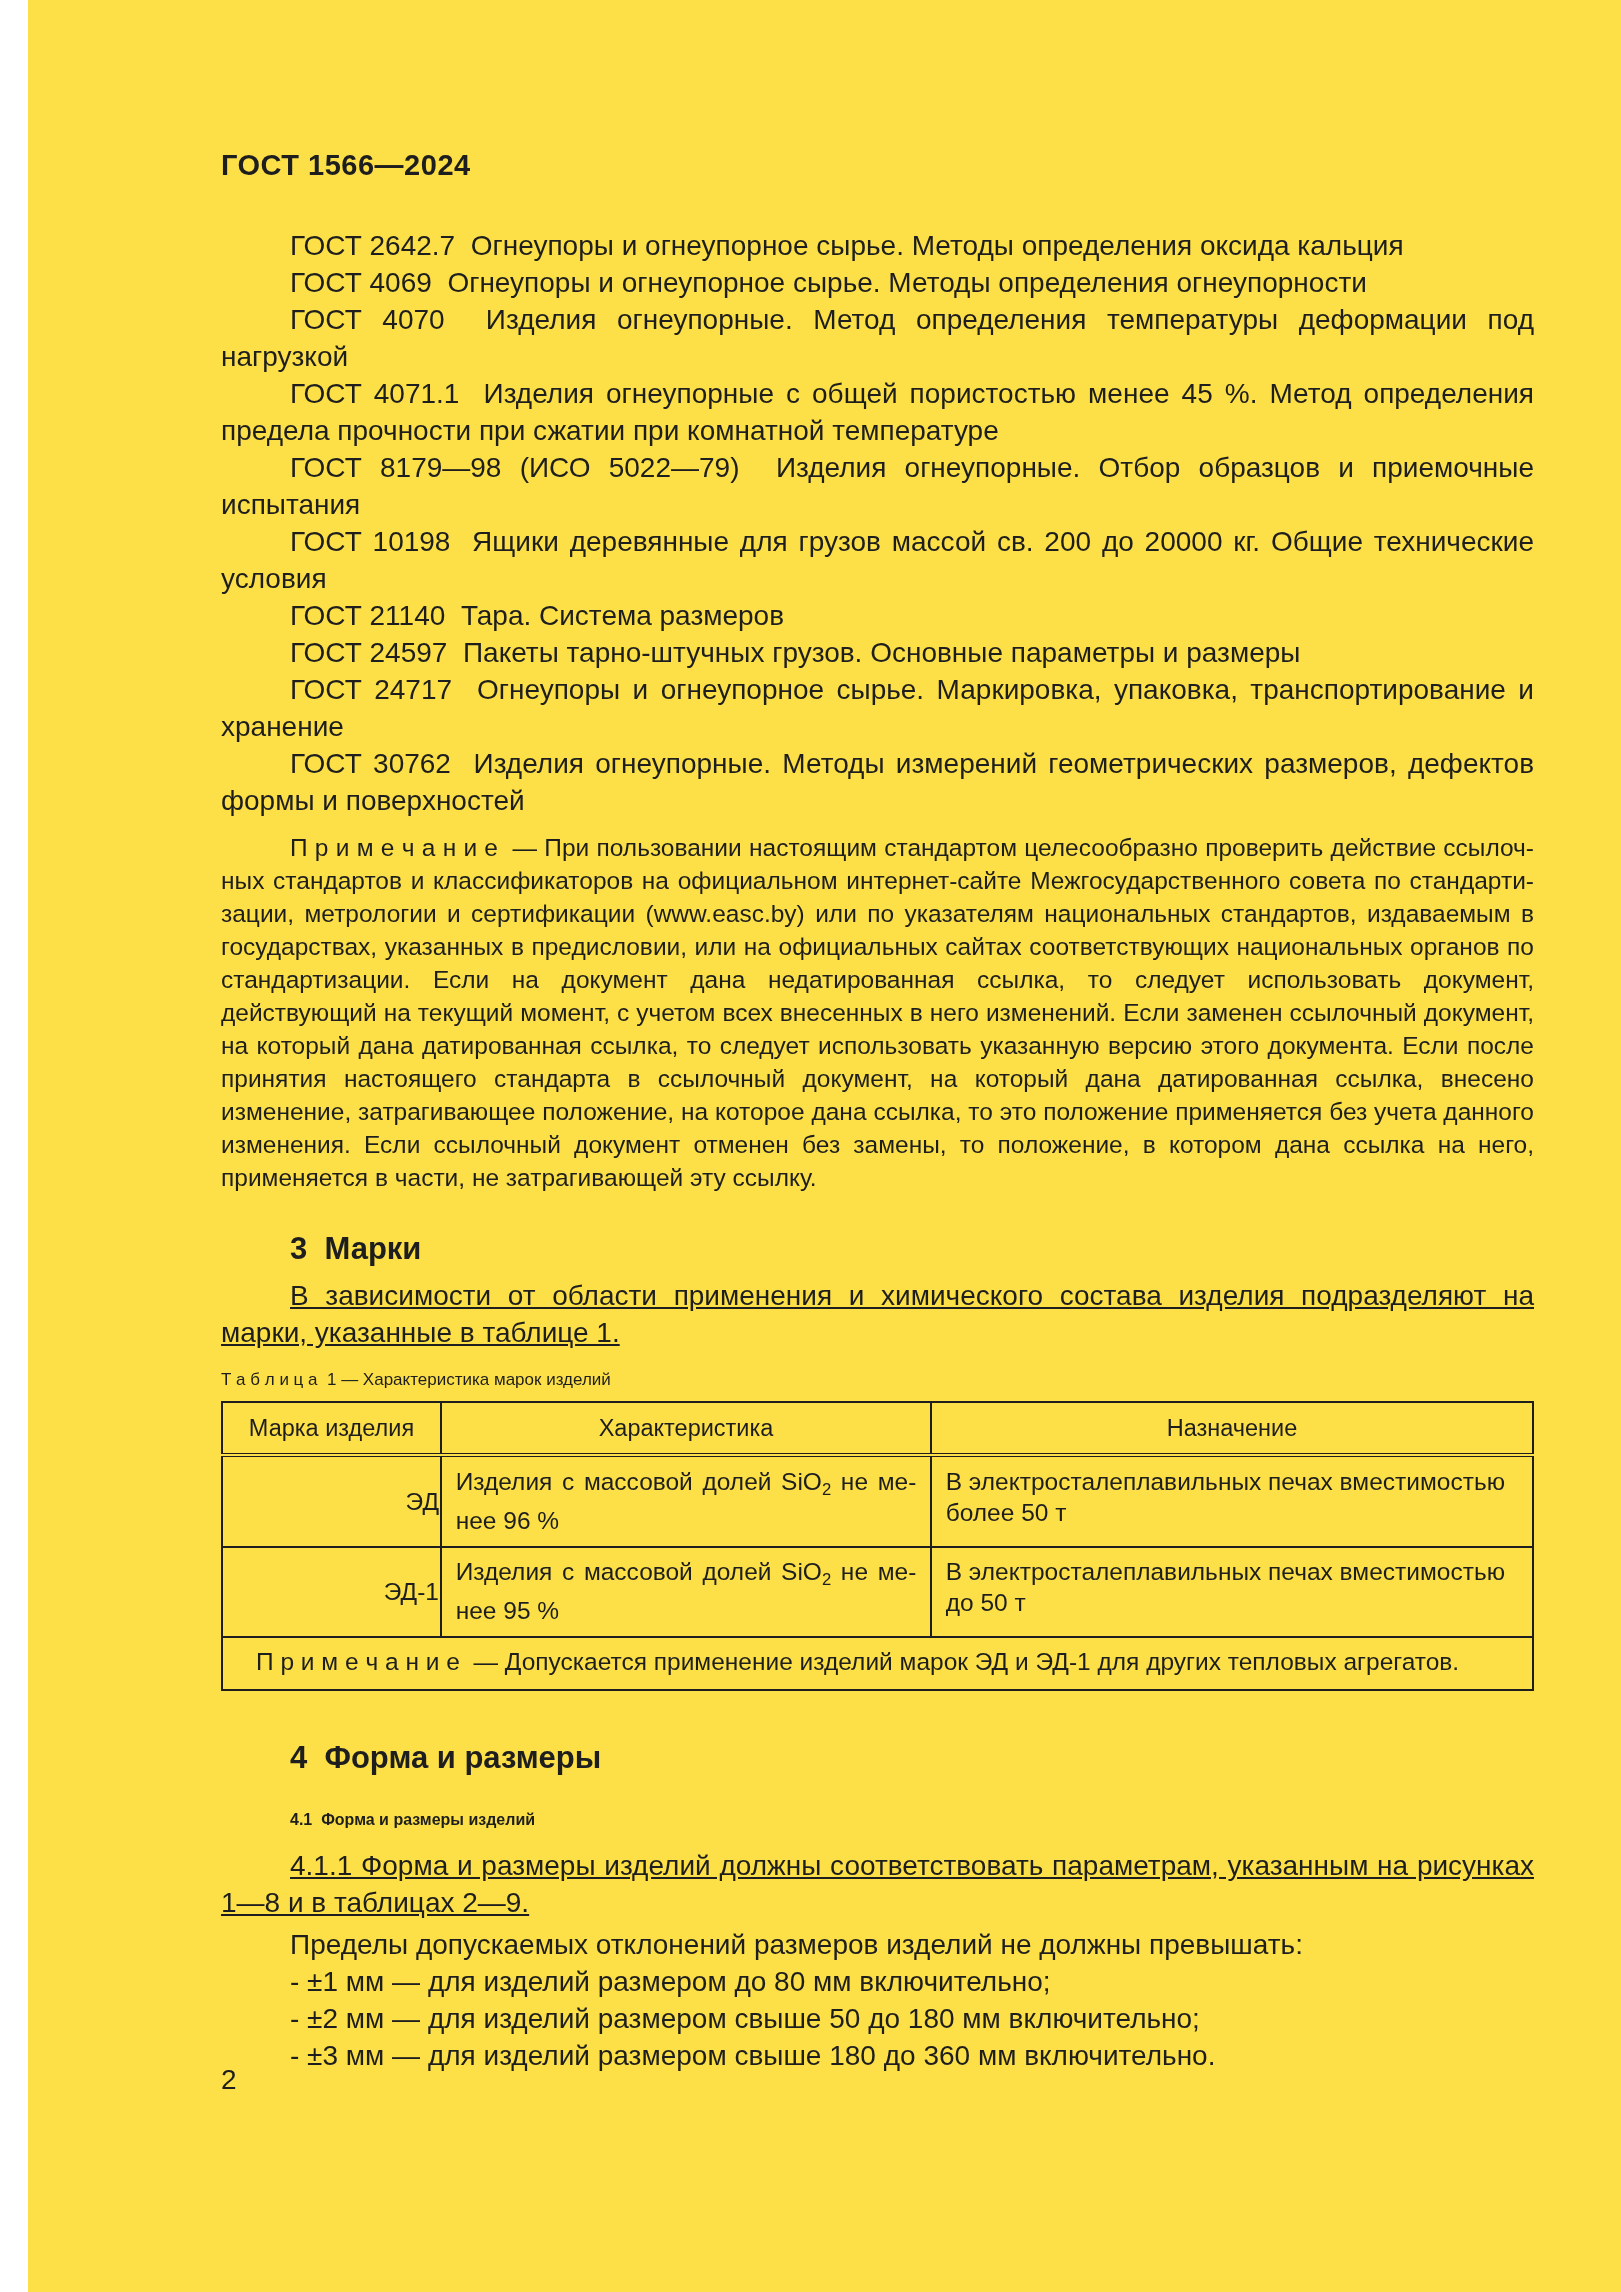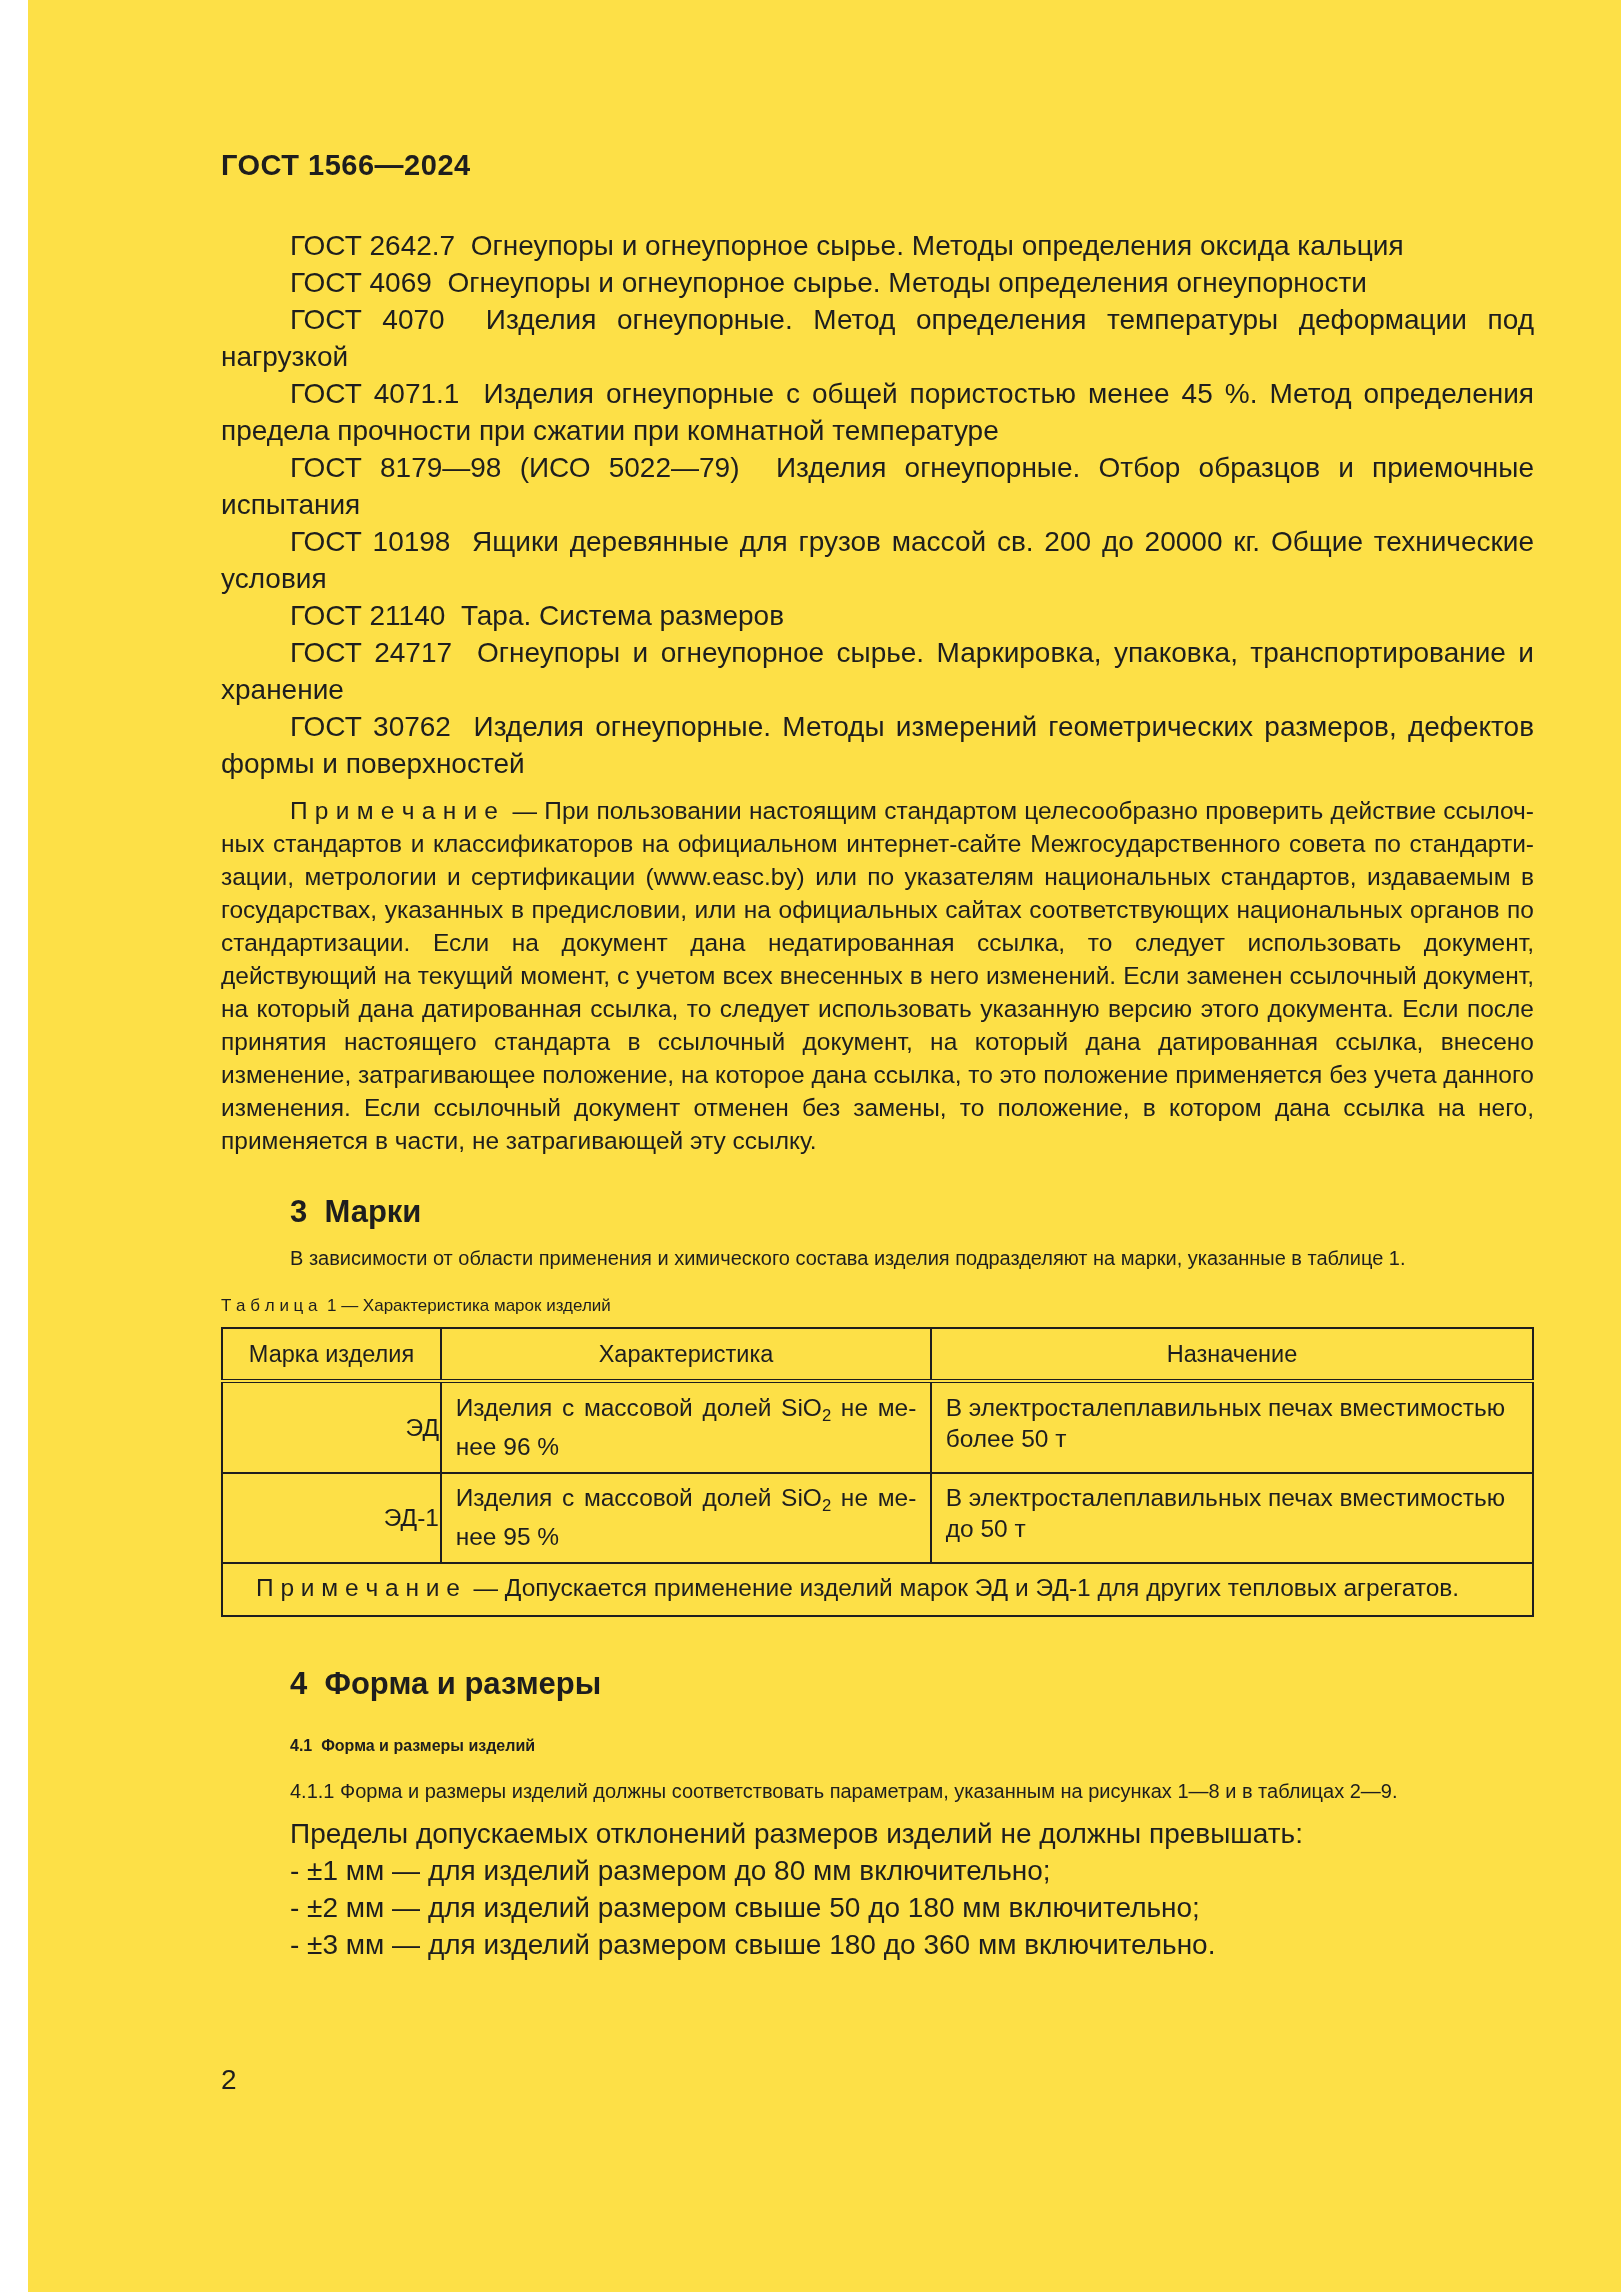--- a/index.html
+++ b/index.html
@@ -13,21 +13,21 @@
     color:#1e1e1e;
     overflow:hidden;
     margin-left:28px;
   }
   .doc-header{font-size:29px;font-weight:bold;margin:0 0 45px 0;letter-spacing:0.5px;}
   p{margin:0;}
   .ref{font-size:28px;line-height:37px;text-align:justify;text-indent:69px;}
   .std-note{margin-top:11.8px;font-size:24.5px;line-height:33px;text-align:justify;text-indent:69px;}
   .sec-h2{font-size:31px;font-weight:bold;margin:35px 0 0;padding-left:69px;line-height:39px;}
   .sec-h3{font-size:16px;font-weight:bold;margin:25.5px 0 0;padding-left:69px;line-height:35px;}
-  .body-par{margin-top:8.8px;font-size:20px;line-height:37px;text-align:justify;text-indent:69px;}
+  .body-par{margin-top:8.8px;font-size:28px;line-height:37px;text-align:justify;text-indent:69px;text-decoration:underline;}
   .body-par.tight{margin-top:9.8px;}
   .tbl-label{margin-top:12.7px;font-size:17px;line-height:33px;}
   table.gost{
     border-collapse:collapse;table-layout:fixed;
     width:1310px;margin-top:4.9px;
   }
   table.gost,table.gost th,table.gost td{border:2px solid #1e1e1e;}
   table.gost{border-width:2.9px;}
   table.gost th{
     height:42px;font-size:23.5px;font-weight:normal;
@@ -55,20 +55,21 @@
   <p class="doc-header">ГОСТ 1566—2024</p>
 
   <div>
     <p class="ref">ГОСТ 2642.7&nbsp; Огнеупоры и огнеупорное сырье. Методы определения оксида кальция</p>
     <p class="ref">ГОСТ 4069&nbsp; Огнеупоры и огнеупорное сырье. Методы определения огнеупорности</p>
     <p class="ref">ГОСТ 4070&nbsp; Изделия огнеупорные. Метод определения температуры деформации под нагрузкой</p>
     <p class="ref">ГОСТ 4071.1&nbsp; Изделия огнеупорные с общей пористостью менее 45 %. Метод определения преде­ла прочности при сжатии при комнатной температуре</p>
     <p class="ref">ГОСТ 8179—98 (ИСО 5022—79)&nbsp; Изделия огнеупорные. Отбор образцов и приемочные испытания</p>
     <p class="ref">ГОСТ 10198&nbsp; Ящики деревянные для грузов массой св. 200 до 20000 кг. Общие технические ус­ловия</p>
     <p class="ref">ГОСТ 21140&nbsp; Тара. Система размеров</p>
+    <p class="ref">ГОСТ 24597&nbsp; Пакеты тарно-штучных грузов. Основные параметры и размеры</p>
     <p class="ref">ГОСТ 24717&nbsp; Огнеупоры и огнеупорное сырье. Маркировка, упаковка, транспортирование и хра­нение</p>
     <p class="ref">ГОСТ 30762&nbsp; Изделия огнеупорные. Методы измерений геометрических размеров, дефектов фор­мы и поверхностей</p>
   </div>
 
   <p class="std-note">П р и м е ч а н и е&nbsp; — При пользовании настоящим стандартом целесообразно проверить действие ссылоч­ных стандартов и классификаторов на официальном интернет-сайте Межгосударственного совета по стандарти­зации, метрологии и сертификации (www.easc.by) или по указателям национальных стандартов, издаваемым в государствах, указанных в предисловии, или на официальных сайтах соответствующих национальных органов по стандартизации. Если на документ дана недатированная ссылка, то следует использовать документ, действующий на текущий момент, с учетом всех внесенных в него изменений. Если заменен ссылочный документ, на который дана датированная ссылка, то следует использовать указанную версию этого документа. Если после принятия настоящего стандарта в ссылочный документ, на который дана датированная ссылка, внесено изменение, затра­гивающее положение, на которое дана ссылка, то это положение применяется без учета данного изменения. Если ссылочный документ отменен без замены, то положение, в котором дана ссылка на него, применяется в части, не затрагивающей эту ссылку.</p>
 
   <h2 class="sec-h2">3&nbsp;&nbsp;Марки</h2>
 
   <p class="body-par">В зависимости от области применения и химического состава изделия подразделяют на марки, указанные в таблице 1.</p>
 

